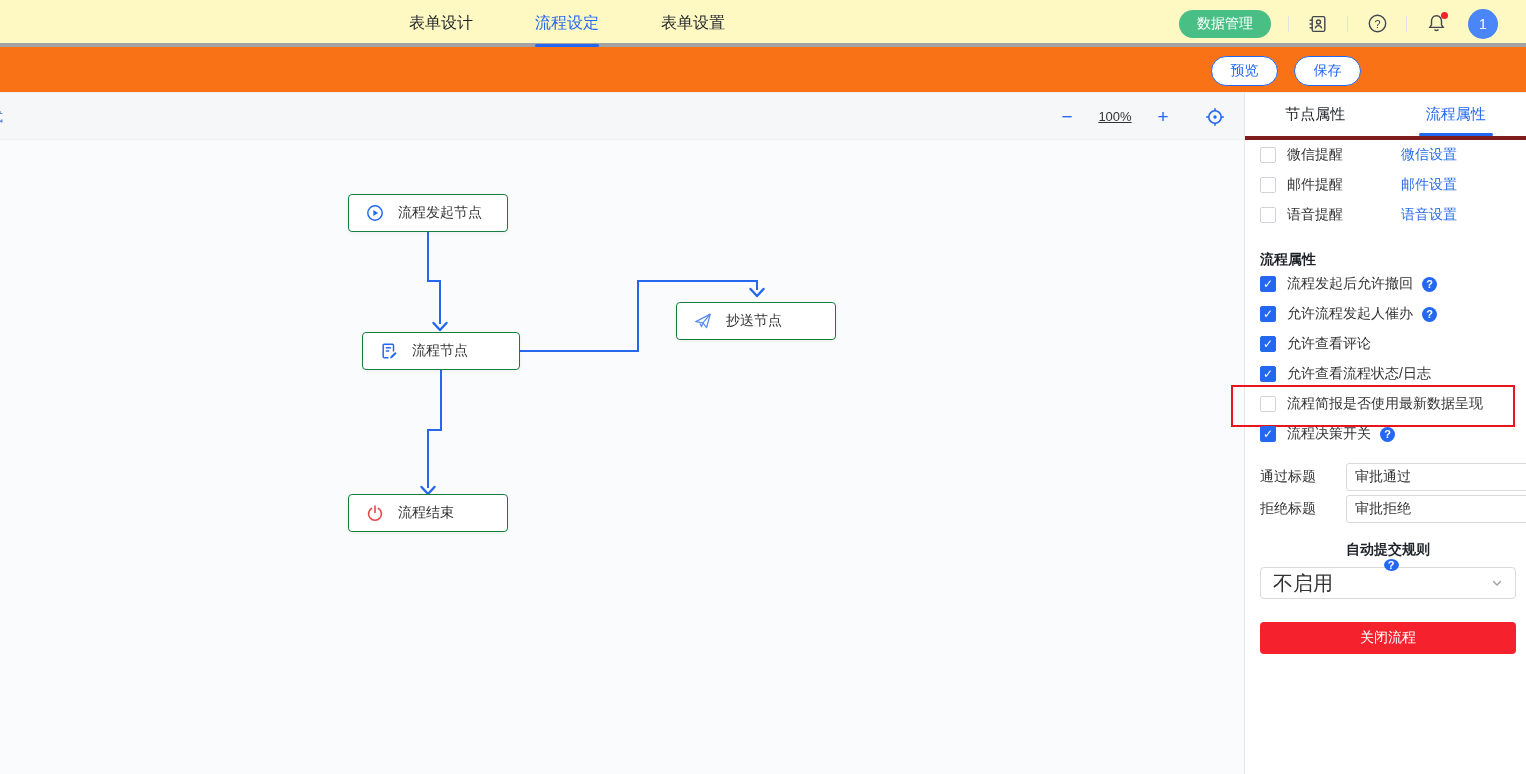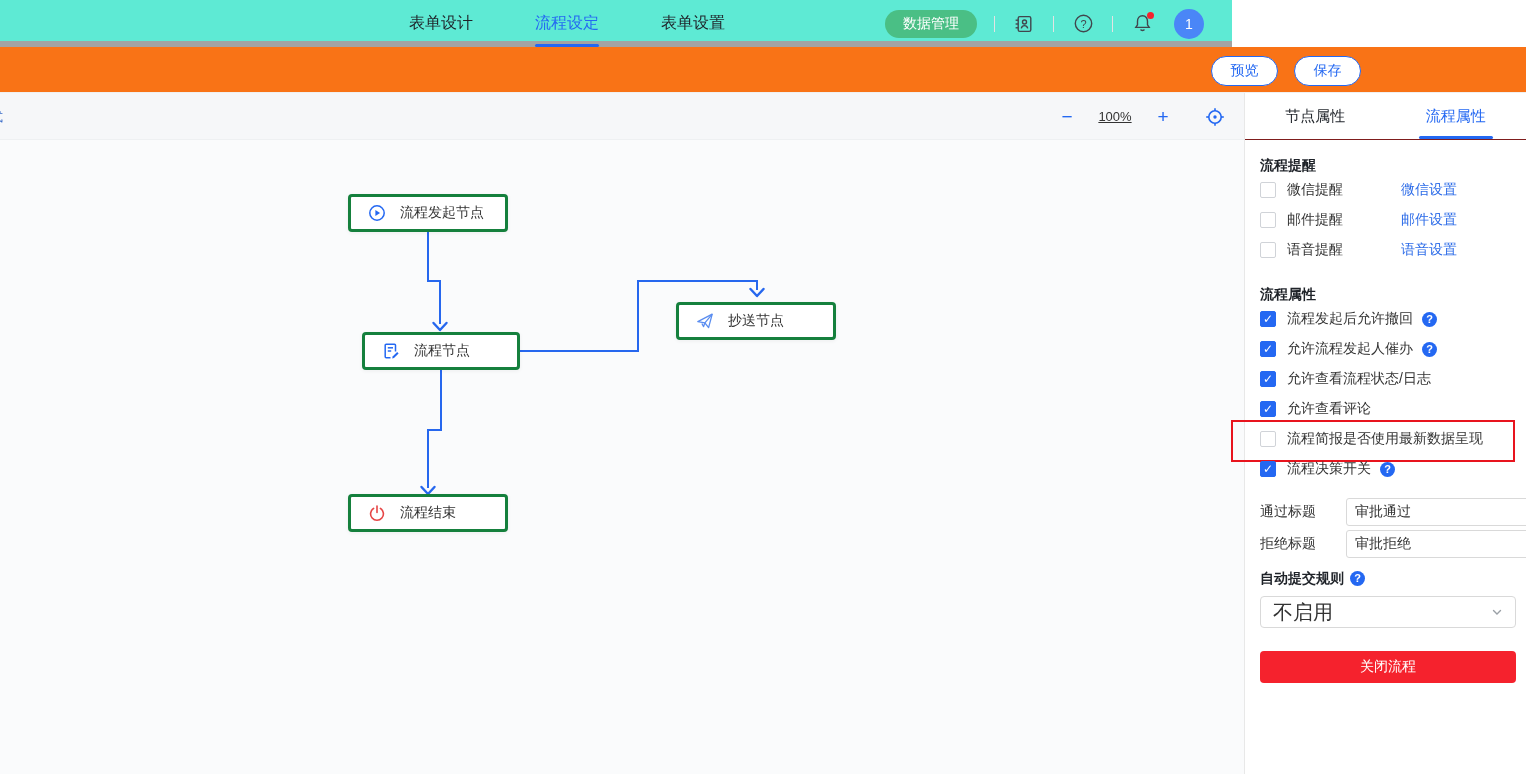--- a/index.html
+++ b/index.html
@@ -1,21 +1,21 @@
 <!DOCTYPE html>
 <html><head>
 <meta charset="utf-8">
 <style>
   * { margin:0; padding:0; box-sizing:border-box; }
   html,body { width:1526px; height:774px; overflow:hidden; }
   body { font-family:"Liberation Sans","DejaVu Sans",sans-serif; background:#fff; color:#333; }
   .app { position:relative; width:1526px; height:774px; }
 
   
-  .header1 { position:absolute; left:0; top:0; width:1232px; height:47px; background:#5eead4; border-bottom:6px solid #a3a3a3; }
+  .header1 { position:absolute; left:0; top:0; width:1526px; height:47px; background:#fef9c3; border-bottom:4px solid #a3a3a3; }
   .main-tabs { position:absolute; left:409px; top:0; height:47px; display:flex; gap:62px; }
   .main-tab { position:relative; height:47px; display:flex; align-items:center; font-size:16px; color:#1f2329; cursor:pointer; }
   .main-tab.active { color:#2468f2; }
   .main-tab.active::after { content:""; position:absolute; left:0; right:0; bottom:0; height:3px; background:#2468f2; border-radius:2px; }
   .header-right { position:absolute; right:28px; top:0; height:47px; display:flex; align-items:center; }
   .data-manage { height:28px; padding:0 18px; border:none; border-radius:15px; background:#4abf85; color:#fff; font-size:14px; cursor:pointer; font-family:inherit; }
   .vsep { width:1px; height:16px; background:#e3e3e3; margin:0 17px; }
   .hicon { width:24px; height:24px; display:flex; align-items:center; justify-content:center; position:relative; cursor:pointer; }
   .bell-dot { position:absolute; right:0px; top:0px; width:7px; height:7px; border-radius:50%; background:#f5222d; }
   .avatar { width:30px; height:30px; border-radius:50%; background:#4a86f7; color:#fff; font-size:14px; display:flex; align-items:center; justify-content:center; margin-left:20px; cursor:pointer; }
@@ -29,53 +29,53 @@
   
   .canvas-wrap { position:absolute; left:0; top:93px; width:1244px; height:681px; background:#fafbfc; }
   .canvas-toolbar { position:absolute; left:0; top:0; width:1244px; height:47px; background:#f6f7f9; border-bottom:1px solid #eef0f2; }
   .edge-fragment { position:absolute; left:0; top:14px; width:5px; height:16px; overflow:hidden; }
   .edge-fragment span { display:inline-block; margin-left:-10px; color:#3a6cc8; font-size:13px; }
   .zoom-controls { position:absolute; right:18px; top:0; height:47px; display:flex; align-items:center; }
   .zoom-btn { width:22px; height:22px; display:flex; align-items:center; justify-content:center; color:#2468f2; font-size:19px; cursor:pointer; user-select:none; }
   .zoom-level { width:46px; text-align:center; font-size:13px; color:#333; margin:0 14px;text-decoration:underline; }
   .locate-btn { width:22px; height:22px; margin-left:30px; display:flex; align-items:center; justify-content:center; cursor:pointer; }
 
-  .flow-node { position:absolute; height:38px; background:#fff; border:3px solid #15803d; border-radius:4px; box-shadow:0 1px 4px rgba(31,35,41,.06); display:flex; align-items:center; padding-left:17px; cursor:pointer; }
+  .flow-node { position:absolute; height:38px; background:#fff; border:1px solid #15803d; border-radius:4px; box-shadow:0 1px 4px rgba(31,35,41,.06); display:flex; align-items:center; padding-left:17px; cursor:pointer; }
   .flow-node .nicon { width:18px; height:18px; margin-right:14px; display:flex; }
   .flow-node .nlabel { font-size:14px; color:#333; }
   .node-start { left:348px; top:101px; width:160px; }
   .node-process { left:362px; top:239px; width:158px; }
   .node-cc { left:676px; top:209px; width:160px; }
   .node-end { left:348px; top:401px; width:160px; }
   .connector-layer { position:absolute; left:0; top:0; width:1244px; height:681px; pointer-events:none; }
 
   
   .panel { position:absolute; left:1244px; top:93px; width:282px; height:681px; background:#fff; border-left:1px solid #e8e8e8; }
-  .panel-tabs { display:flex; height:47px; border-bottom:1px solid #7f1d1d; }
+  .panel-tabs { display:flex; height:47px; border-bottom:4px solid #7f1d1d; }
   .panel-tab { flex:1; display:flex; align-items:center; justify-content:center; font-size:15px; color:#1f2329; position:relative; cursor:pointer; }
   .panel-tab.active { color:#2468f2; }
   .panel-tab.active::after { content:""; position:absolute; left:50%; transform:translateX(-50%); bottom:0; width:74px; height:3px; background:#2468f2; border-radius:2px; }
   .panel-body { padding:0 10px 0 15px; }
   .sec-title { font-size:14px; font-weight:bold; color:#1f2329; height:20px; line-height:20px; }
   .t-remind { margin-top:15px; }
   .t-props { margin-top:19px; }
   .p-row { height:30px; display:flex; align-items:center; position:relative; }
   .cbx { width:16px; height:16px; border:1px solid #d0d3d8; border-radius:2px; background:#fff; flex:none; cursor:pointer; }
   .cbx.checked { background:#2468f2; border-color:#2468f2; color:#fff; font-size:12px; line-height:15px; text-align:center; }
   .cbx.checked::after { content:"\2713"; }
   .p-label { font-size:14px; color:#333; margin-left:11px; }
   .remind-label { width:114px; }
   .p-link { font-size:14px; color:#2d6ce8; cursor:pointer; }
   .help-badge { width:15px; height:15px; border-radius:50%; background:#2468f2; color:#fff; font-size:11px; font-weight:bold; display:flex; align-items:center; justify-content:center; margin-left:9px; cursor:pointer; }
   .hl-row::after { content:""; position:absolute; left:-29px; top:-4px; width:280px; height:38px; border:2px solid #e8141e; pointer-events:none; }
   .field-row { height:32px; display:flex; align-items:center; margin-top:0; }
   .field-row + .field-row { margin-top:0; }
   .f-label { width:86px; font-size:14px; color:#333; flex:none; }
   .f-input { flex:1; height:28px; border:1px solid #d9d9d9; border-radius:3px; padding:0 8px; font-size:14px; color:#333; font-family:inherit; outline:none; background:#fff; }
-  .auto-title-row { display:flex; align-items:center; margin-top:8px; height:20px; }
+  .auto-title-row { display:flex; align-items:center; margin-top:14px; height:20px;flex-direction:column; }
   .fake-select { margin-top:8px; height:32px; border:1px solid #d9d9d9; border-radius:4px; display:flex; align-items:center; padding:0 12px; font-size:20px; color:#333; cursor:pointer; }
   .fake-select .chev { margin-left:auto; color:#9aa0a6; display:flex; }
   .close-btn { margin-top:23px; width:100%; height:32px; background:#f5222d; border:none; border-radius:4px; color:#fff; font-size:14px; cursor:pointer; font-family:inherit; }
 
   .titles-block { margin-top:12px;font-family:Liberation Mono, monospace; }
   svg { display:block; }
 </style>
 </head>
 <body>
 
@@ -200,21 +200,20 @@
   </div>
 
   <div class="panel">
     <div class="panel-tabs">
       <div class="panel-tab">节点属性</div>
       <div class="panel-tab active">流程属性</div>
     </div>
 
     <div class="panel-body">
 
-      <div class="sec-title t-remind">流程提醒</div>
 
       <div class="p-row">
         <span class="cbx"></span>
         <span class="p-label remind-label">微信提醒</span>
         <span class="p-link">微信设置</span>
       </div>
       <div class="p-row">
         <span class="cbx"></span>
         <span class="p-label remind-label">邮件提醒</span>
         <span class="p-link">邮件设置</span>
@@ -232,25 +231,25 @@
         <span class="p-label">流程发起后允许撤回</span>
         <span class="help-badge">?</span>
       </div>
       <div class="p-row">
         <span class="cbx checked"></span>
         <span class="p-label">允许流程发起人催办</span>
         <span class="help-badge">?</span>
       </div>
       <div class="p-row">
         <span class="cbx checked"></span>
+        <span class="p-label">允许查看评论</span>
+      </div>
+      <div class="p-row">
+        <span class="cbx checked"></span>
         <span class="p-label">允许查看流程状态/日志</span>
-      </div>
-      <div class="p-row">
-        <span class="cbx checked"></span>
-        <span class="p-label">允许查看评论</span>
       </div>
       <div class="p-row hl-row">
         <span class="cbx"></span>
         <span class="p-label">流程简报是否使用最新数据呈现</span>
       </div>
       <div class="p-row">
         <span class="cbx checked"></span>
         <span class="p-label">流程决策开关</span>
         <span class="help-badge">?</span>
       </div>

